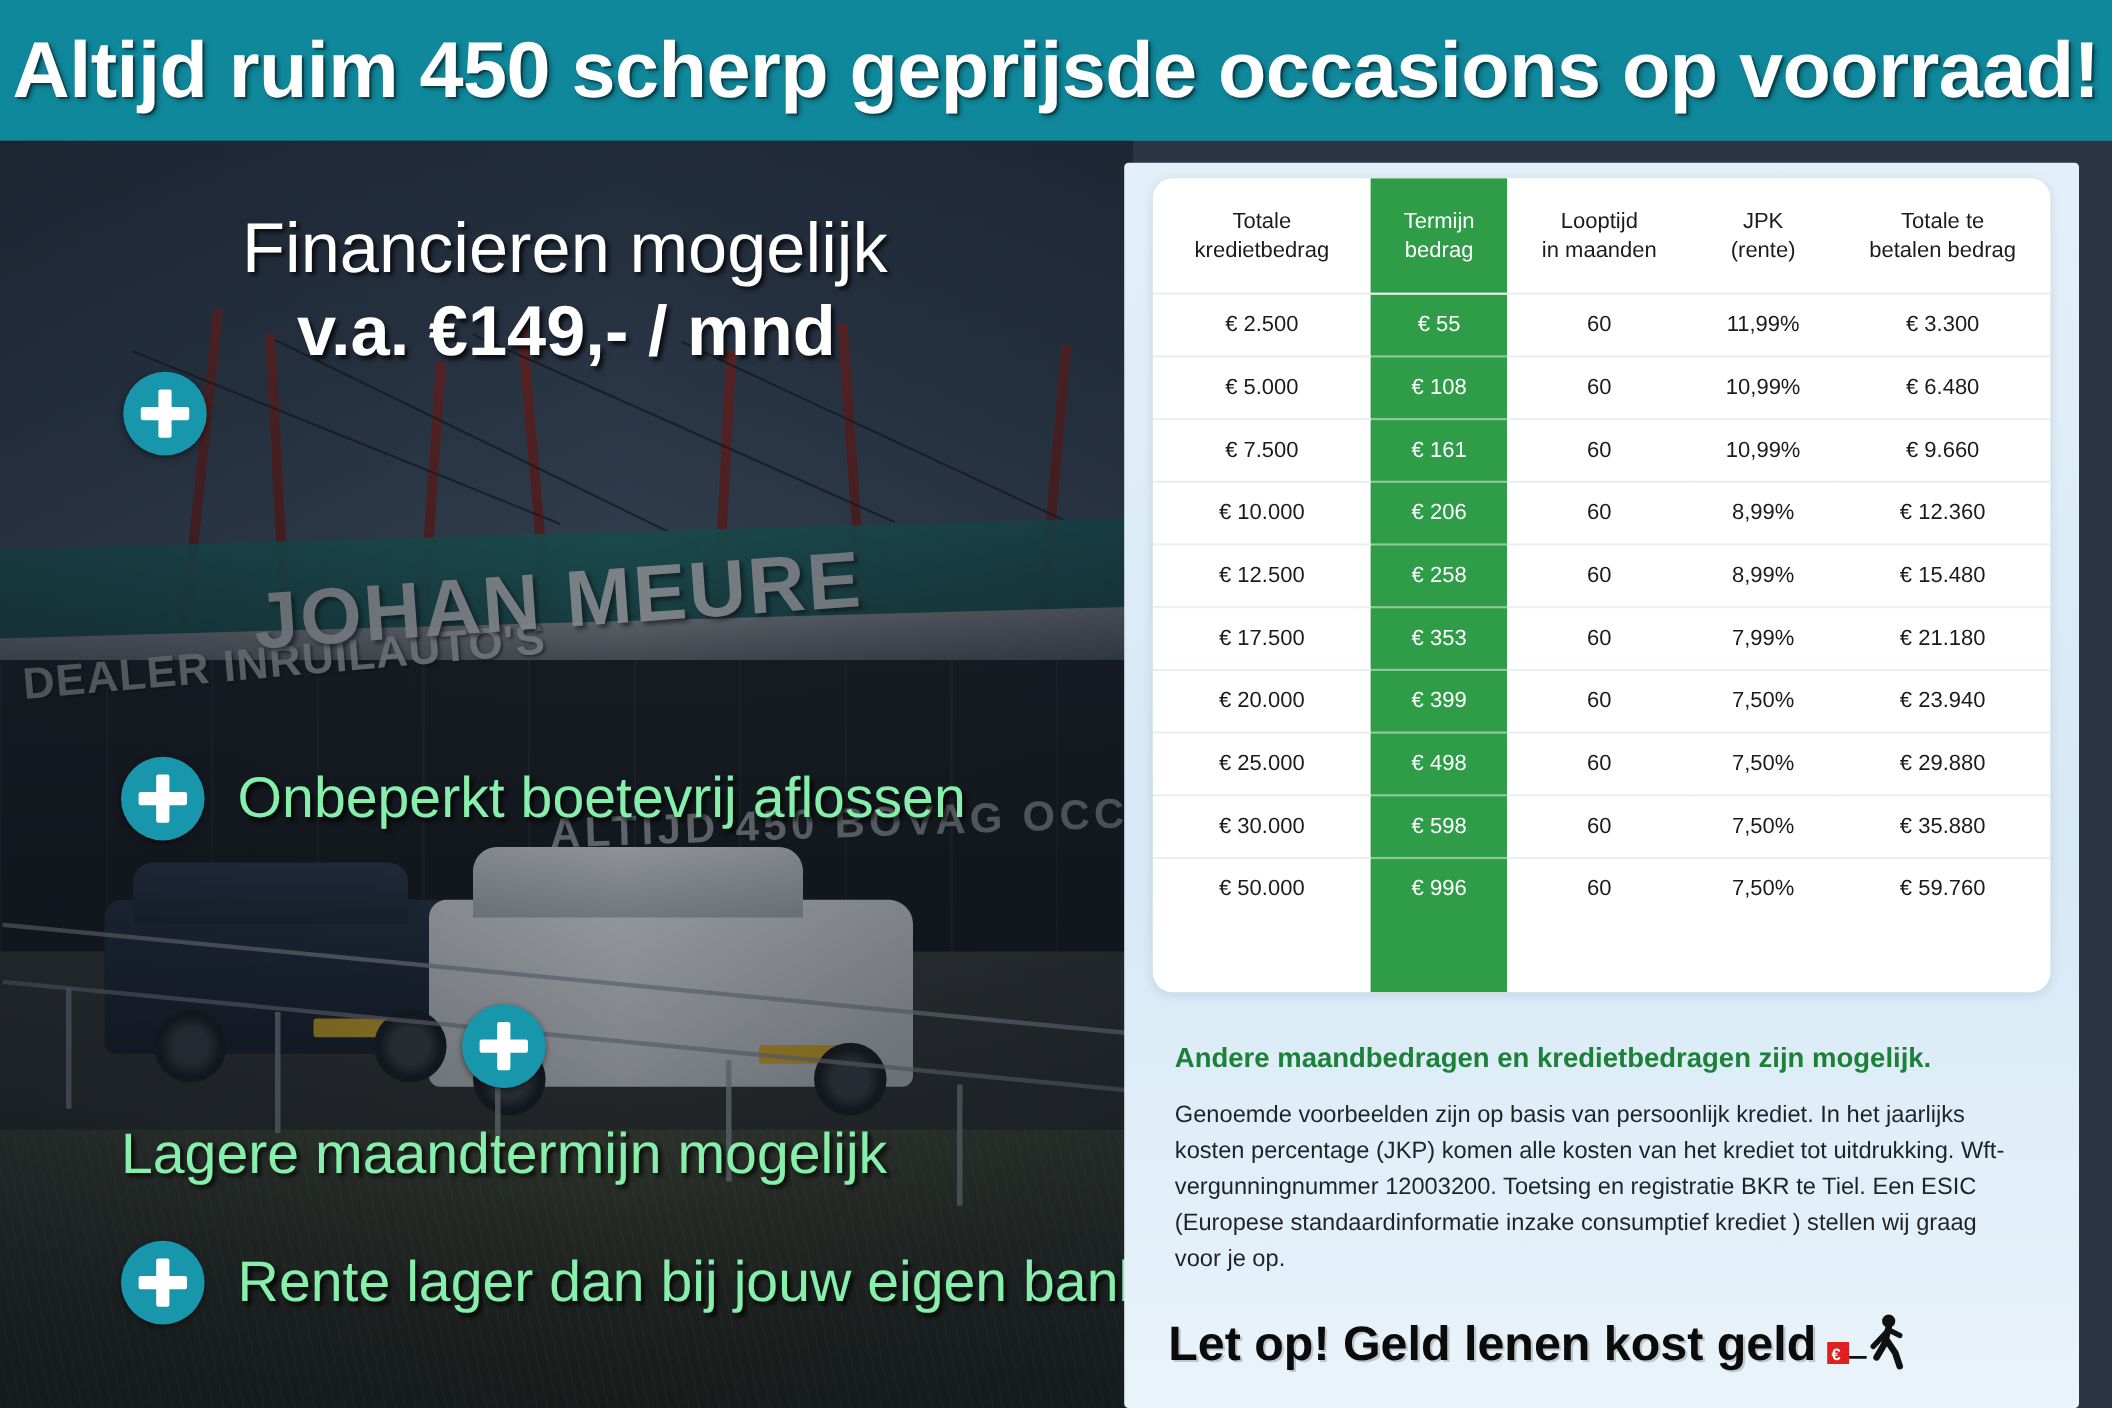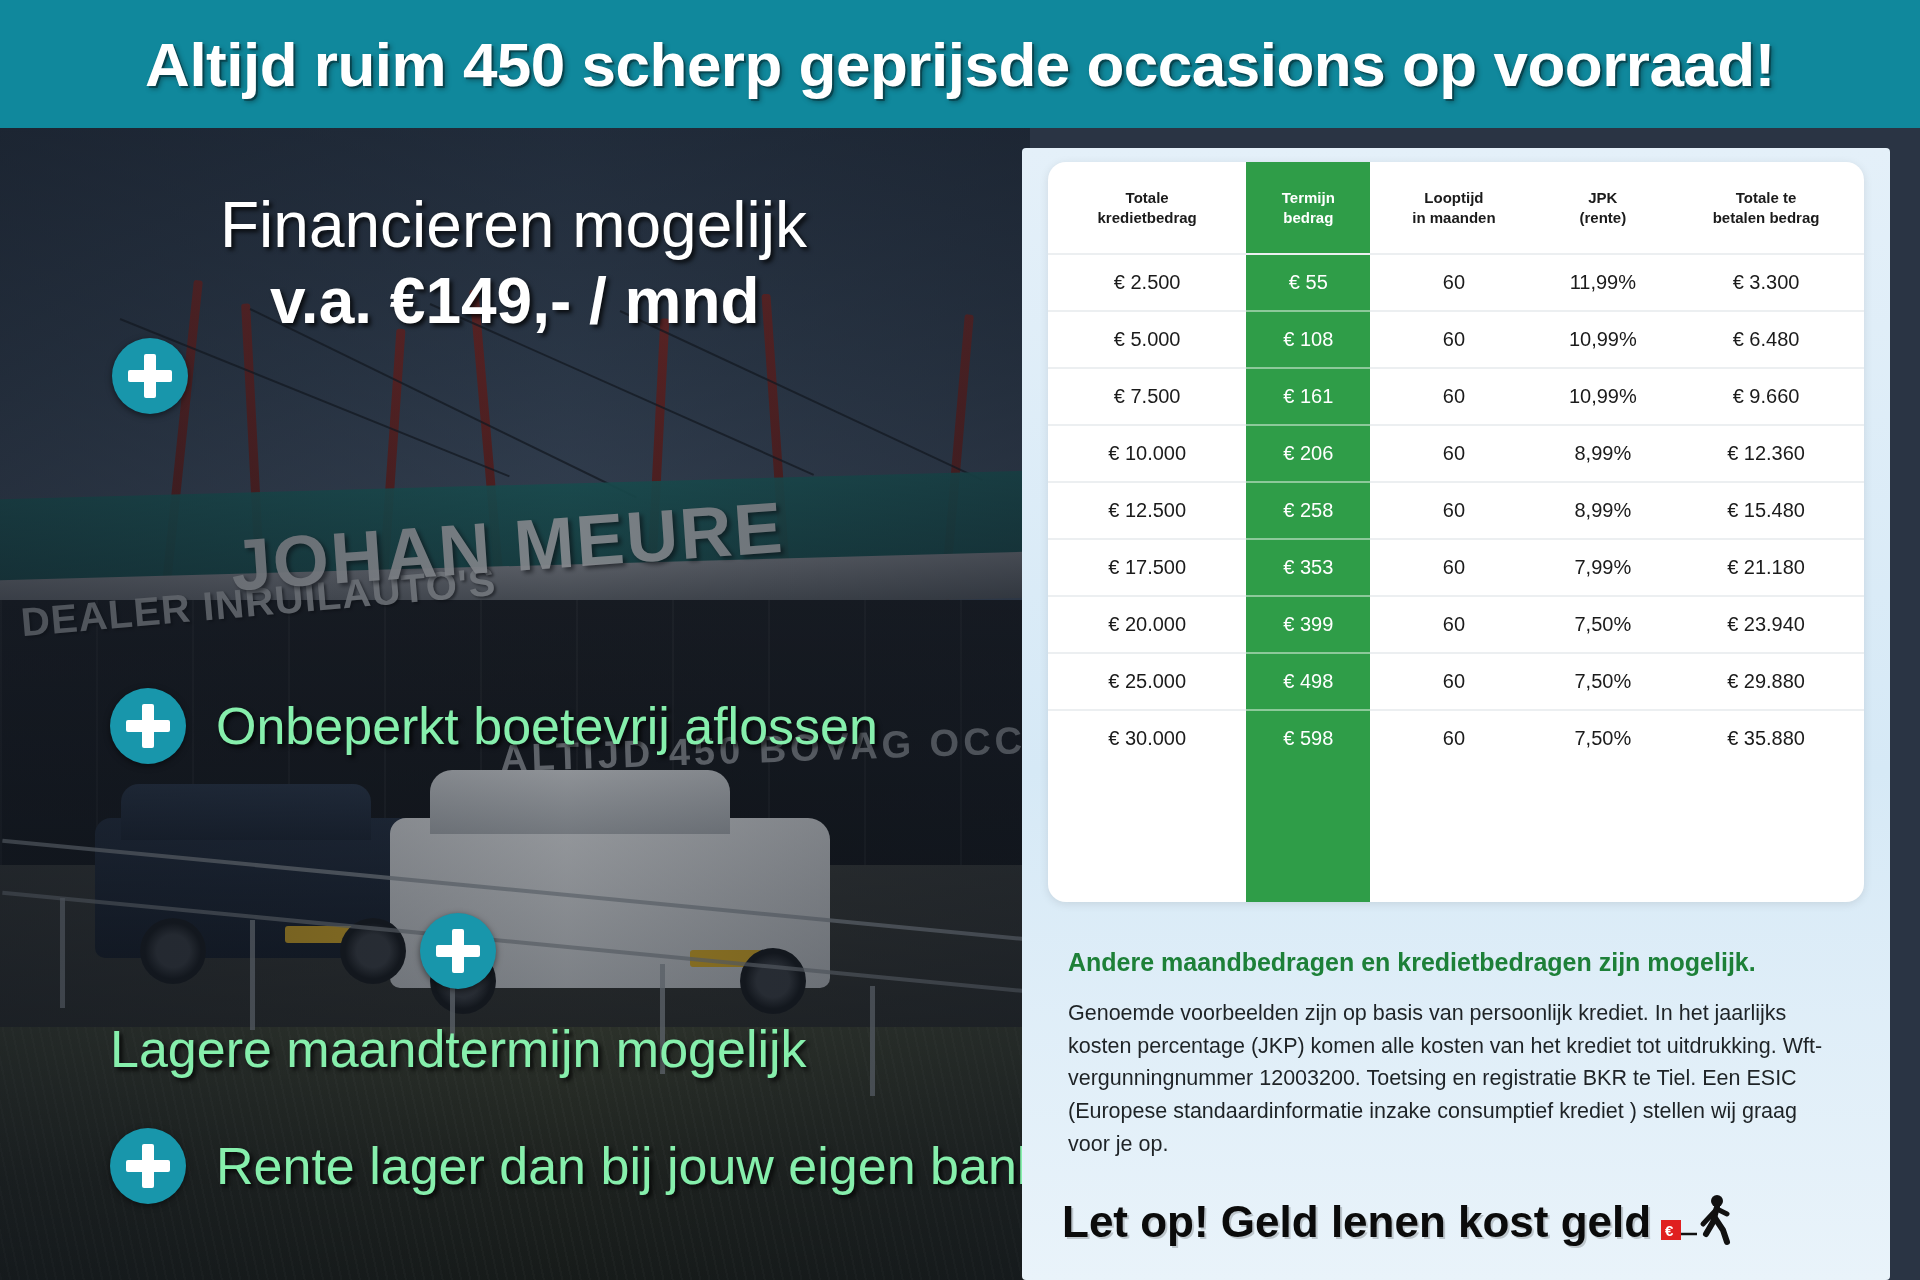--- a/index.html
+++ b/index.html
@@ -10,21 +10,21 @@
     background:#2a3444;
   }
 
   
   .topbar{
     position:absolute;left:0;top:0;width:1920px;height:128px;
     background:#10889c;
     display:flex;align-items:center;justify-content:center;
   }
   .topbar-text{
-    font-size:62px;font-weight:bold;color:#ffffff;letter-spacing:-.5px;
+    font-size:72px;font-weight:bold;color:#ffffff;letter-spacing:-.5px;
     white-space:nowrap;
     text-shadow:2px 2px 0 rgba(0,0,0,.30), 3px 3px 5px rgba(0,0,0,.35);
   }
 
   
   .photo-pane{
     position:absolute;left:0;top:128px;width:1030px;height:1152px;
     overflow:hidden;background:#222a36;
   }
   .photo{position:absolute;inset:0;}
@@ -124,21 +124,21 @@
   }
   .table-card{
     position:absolute;left:26px;top:14px;width:816px;height:740px;
     background:#fff;border-radius:18px;box-shadow:0 2px 10px rgba(0,0,0,.10);
     overflow:hidden;
   }
   .green-col{position:absolute;left:198px;top:0;width:124px;height:100%;background:#2f9d48;}
   table.fin{position:relative;width:100%;border-collapse:collapse;z-index:2;
             font-size:19px;color:#1b1b1b;}
   table.fin th{
-    font-size:15px;font-weight:bold;padding:26px 0 24px;vertical-align:middle;
+    font-size:20px;font-weight:normal;padding:26px 0 24px;vertical-align:middle;
     text-align:center;line-height:1.35;white-space:pre-line;
   }
   table.fin th.green-head{color:#fff;}
   table.fin td{
     text-align:center;padding:16px 4px;border-top:2px solid #eceff1;
     font-size:20px;
   }
   table.fin td.green-cell{color:#fff;border-top:2px solid rgba(255,255,255,.45);font-weight:normal;}
   table.fin tbody tr:first-child td{border-top:2px solid #eceff1;}
   col.c1{width:24.3%;}
@@ -313,20 +313,27 @@
               <td>7,50%</td>
               <td>€ 29.880</td>
             </tr>
             <tr>
               <td>€ 30.000</td>
               <td class="green-cell">€ 598</td>
               <td>60</td>
               <td>7,50%</td>
               <td>€ 35.880</td>
             </tr>
+            <tr>
+              <td>€ 50.000</td>
+              <td class="green-cell">€ 996</td>
+              <td>60</td>
+              <td>7,50%</td>
+              <td>€ 59.760</td>
+            </tr>
           </tbody>
       </table>
     </div>
 
     <div class="note">
       <div class="note-title">Andere maandbedragen en kredietbedragen zijn mogelijk.</div>
       <div class="note-body">Genoemde voorbeelden zijn op basis van persoonlijk krediet. In het jaarlijks kosten percentage (JKP) komen alle kosten van het krediet tot uitdrukking. Wft-vergunningnummer 12003200. Toetsing en registratie BKR te Tiel. Een ESIC (Europese standaardinformatie inzake consumptief krediet ) stellen wij graag voor je op.</div>
     </div>
 
     <div class="warn">

